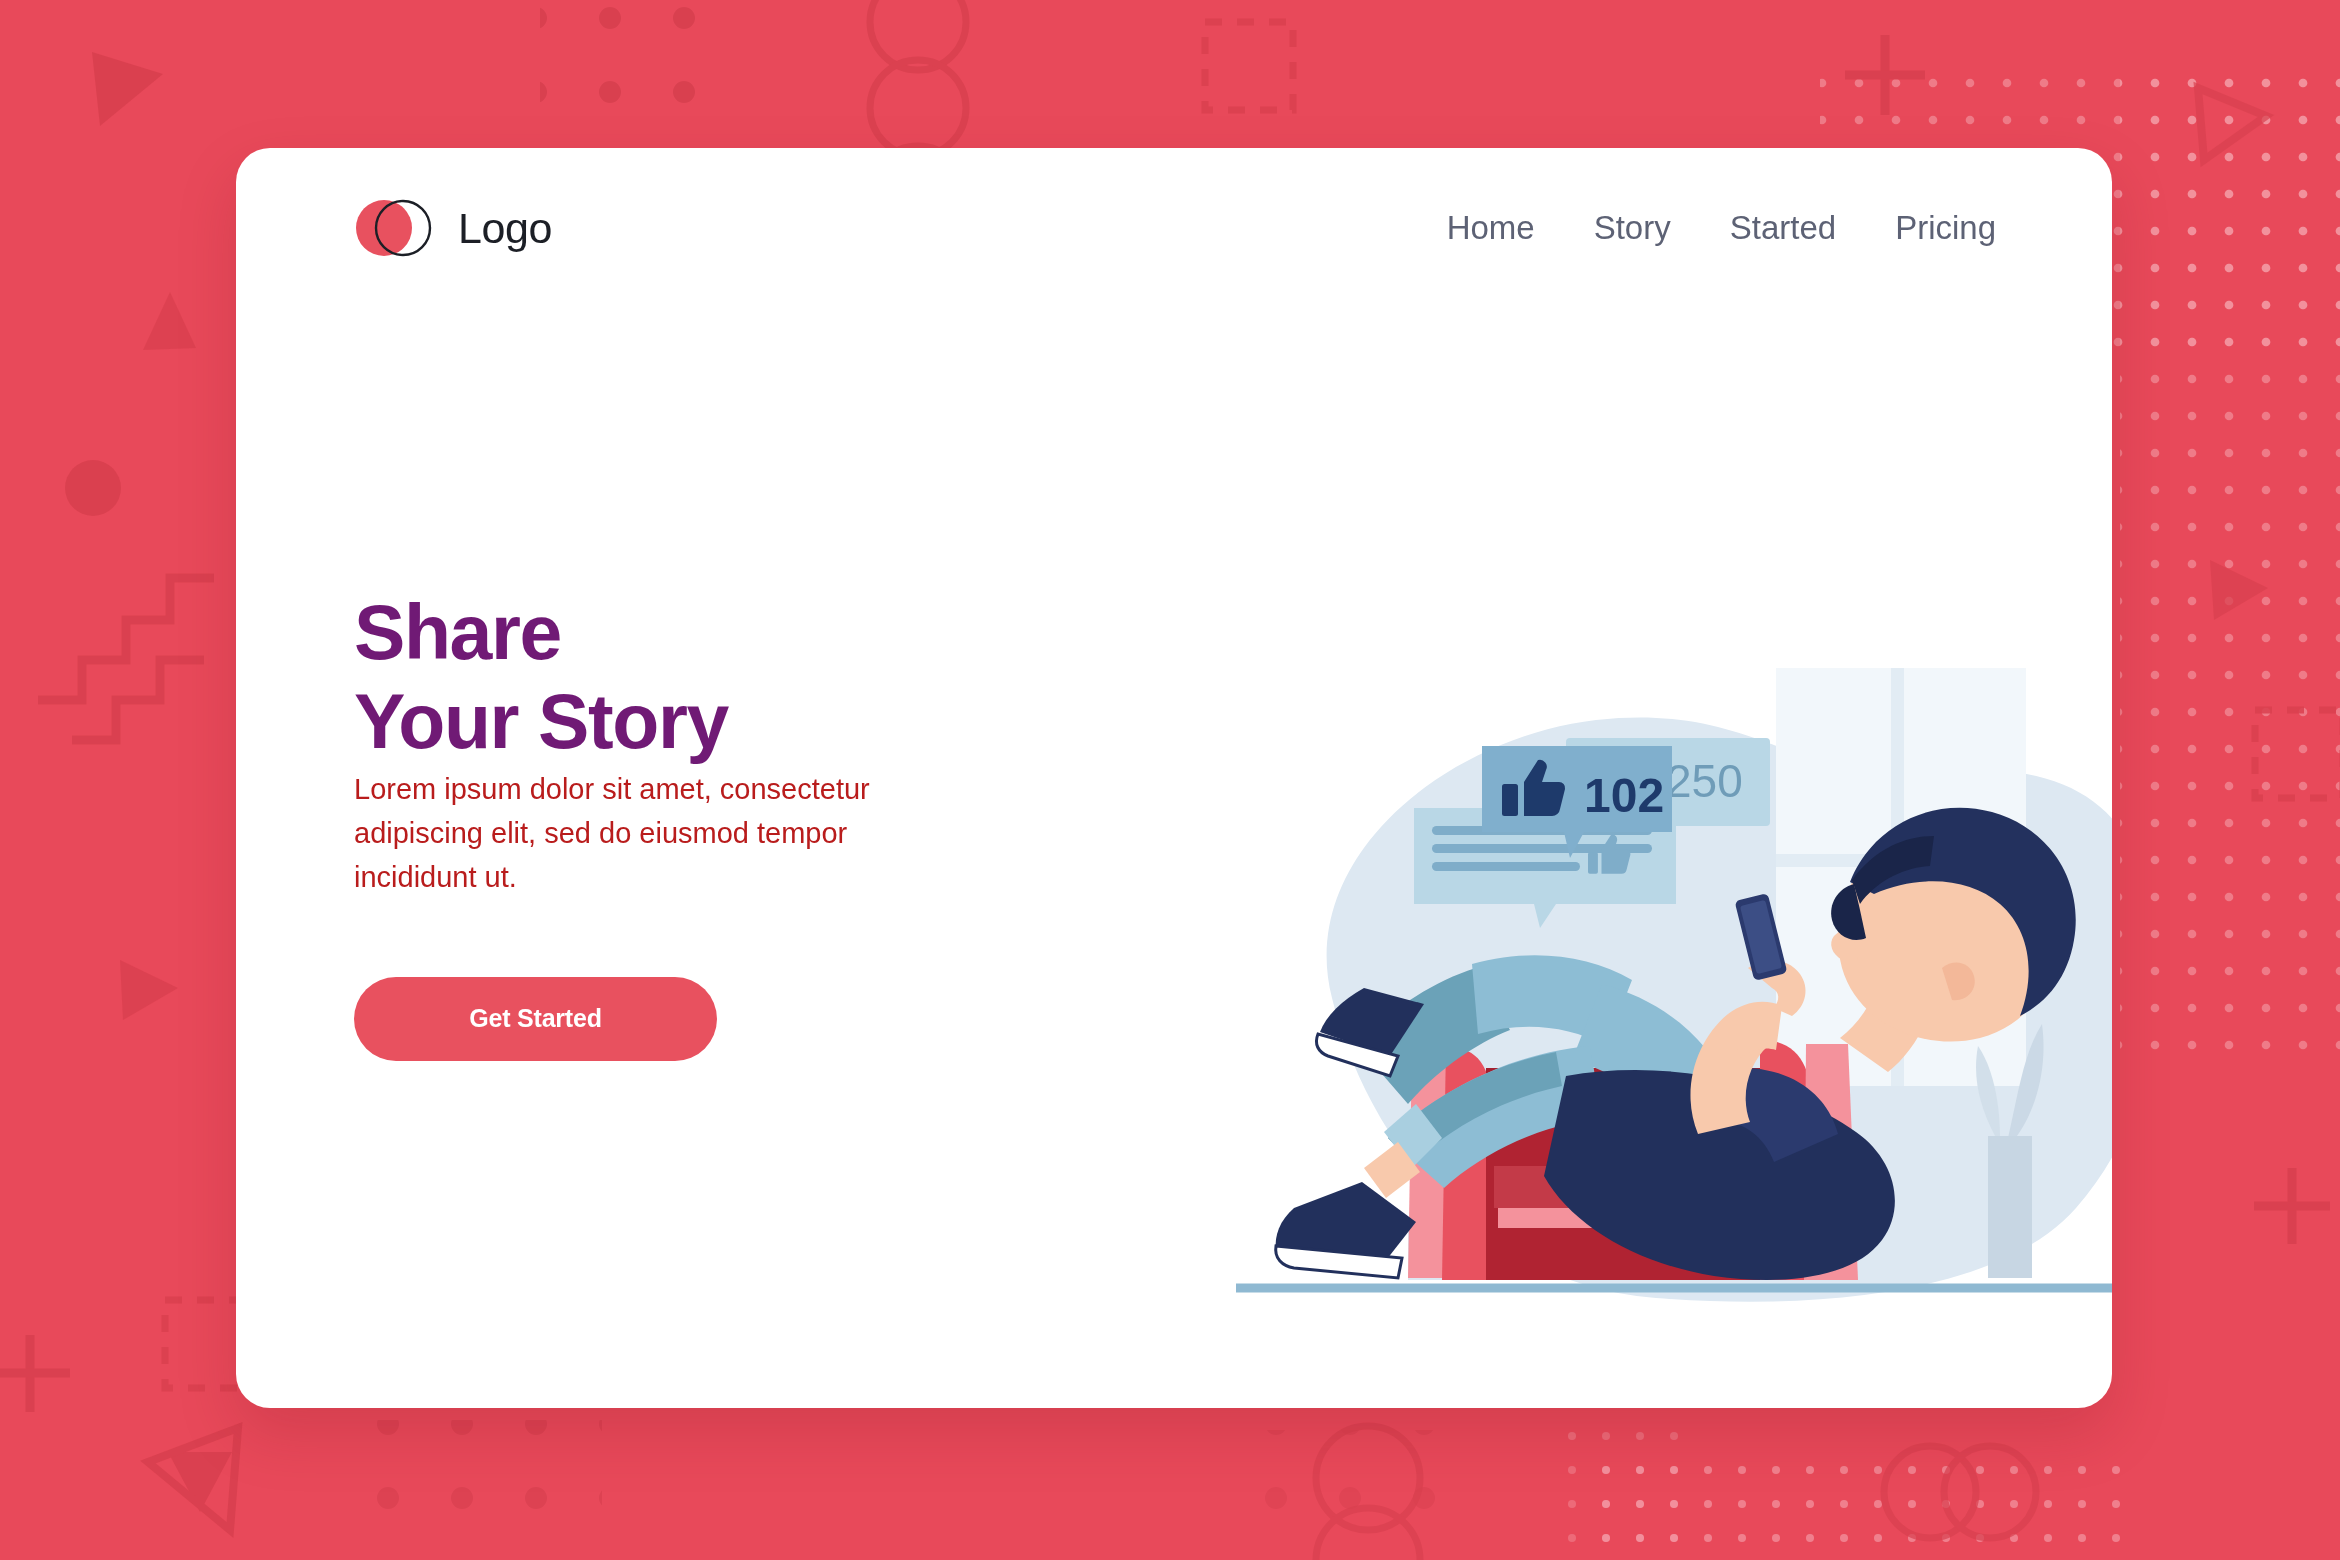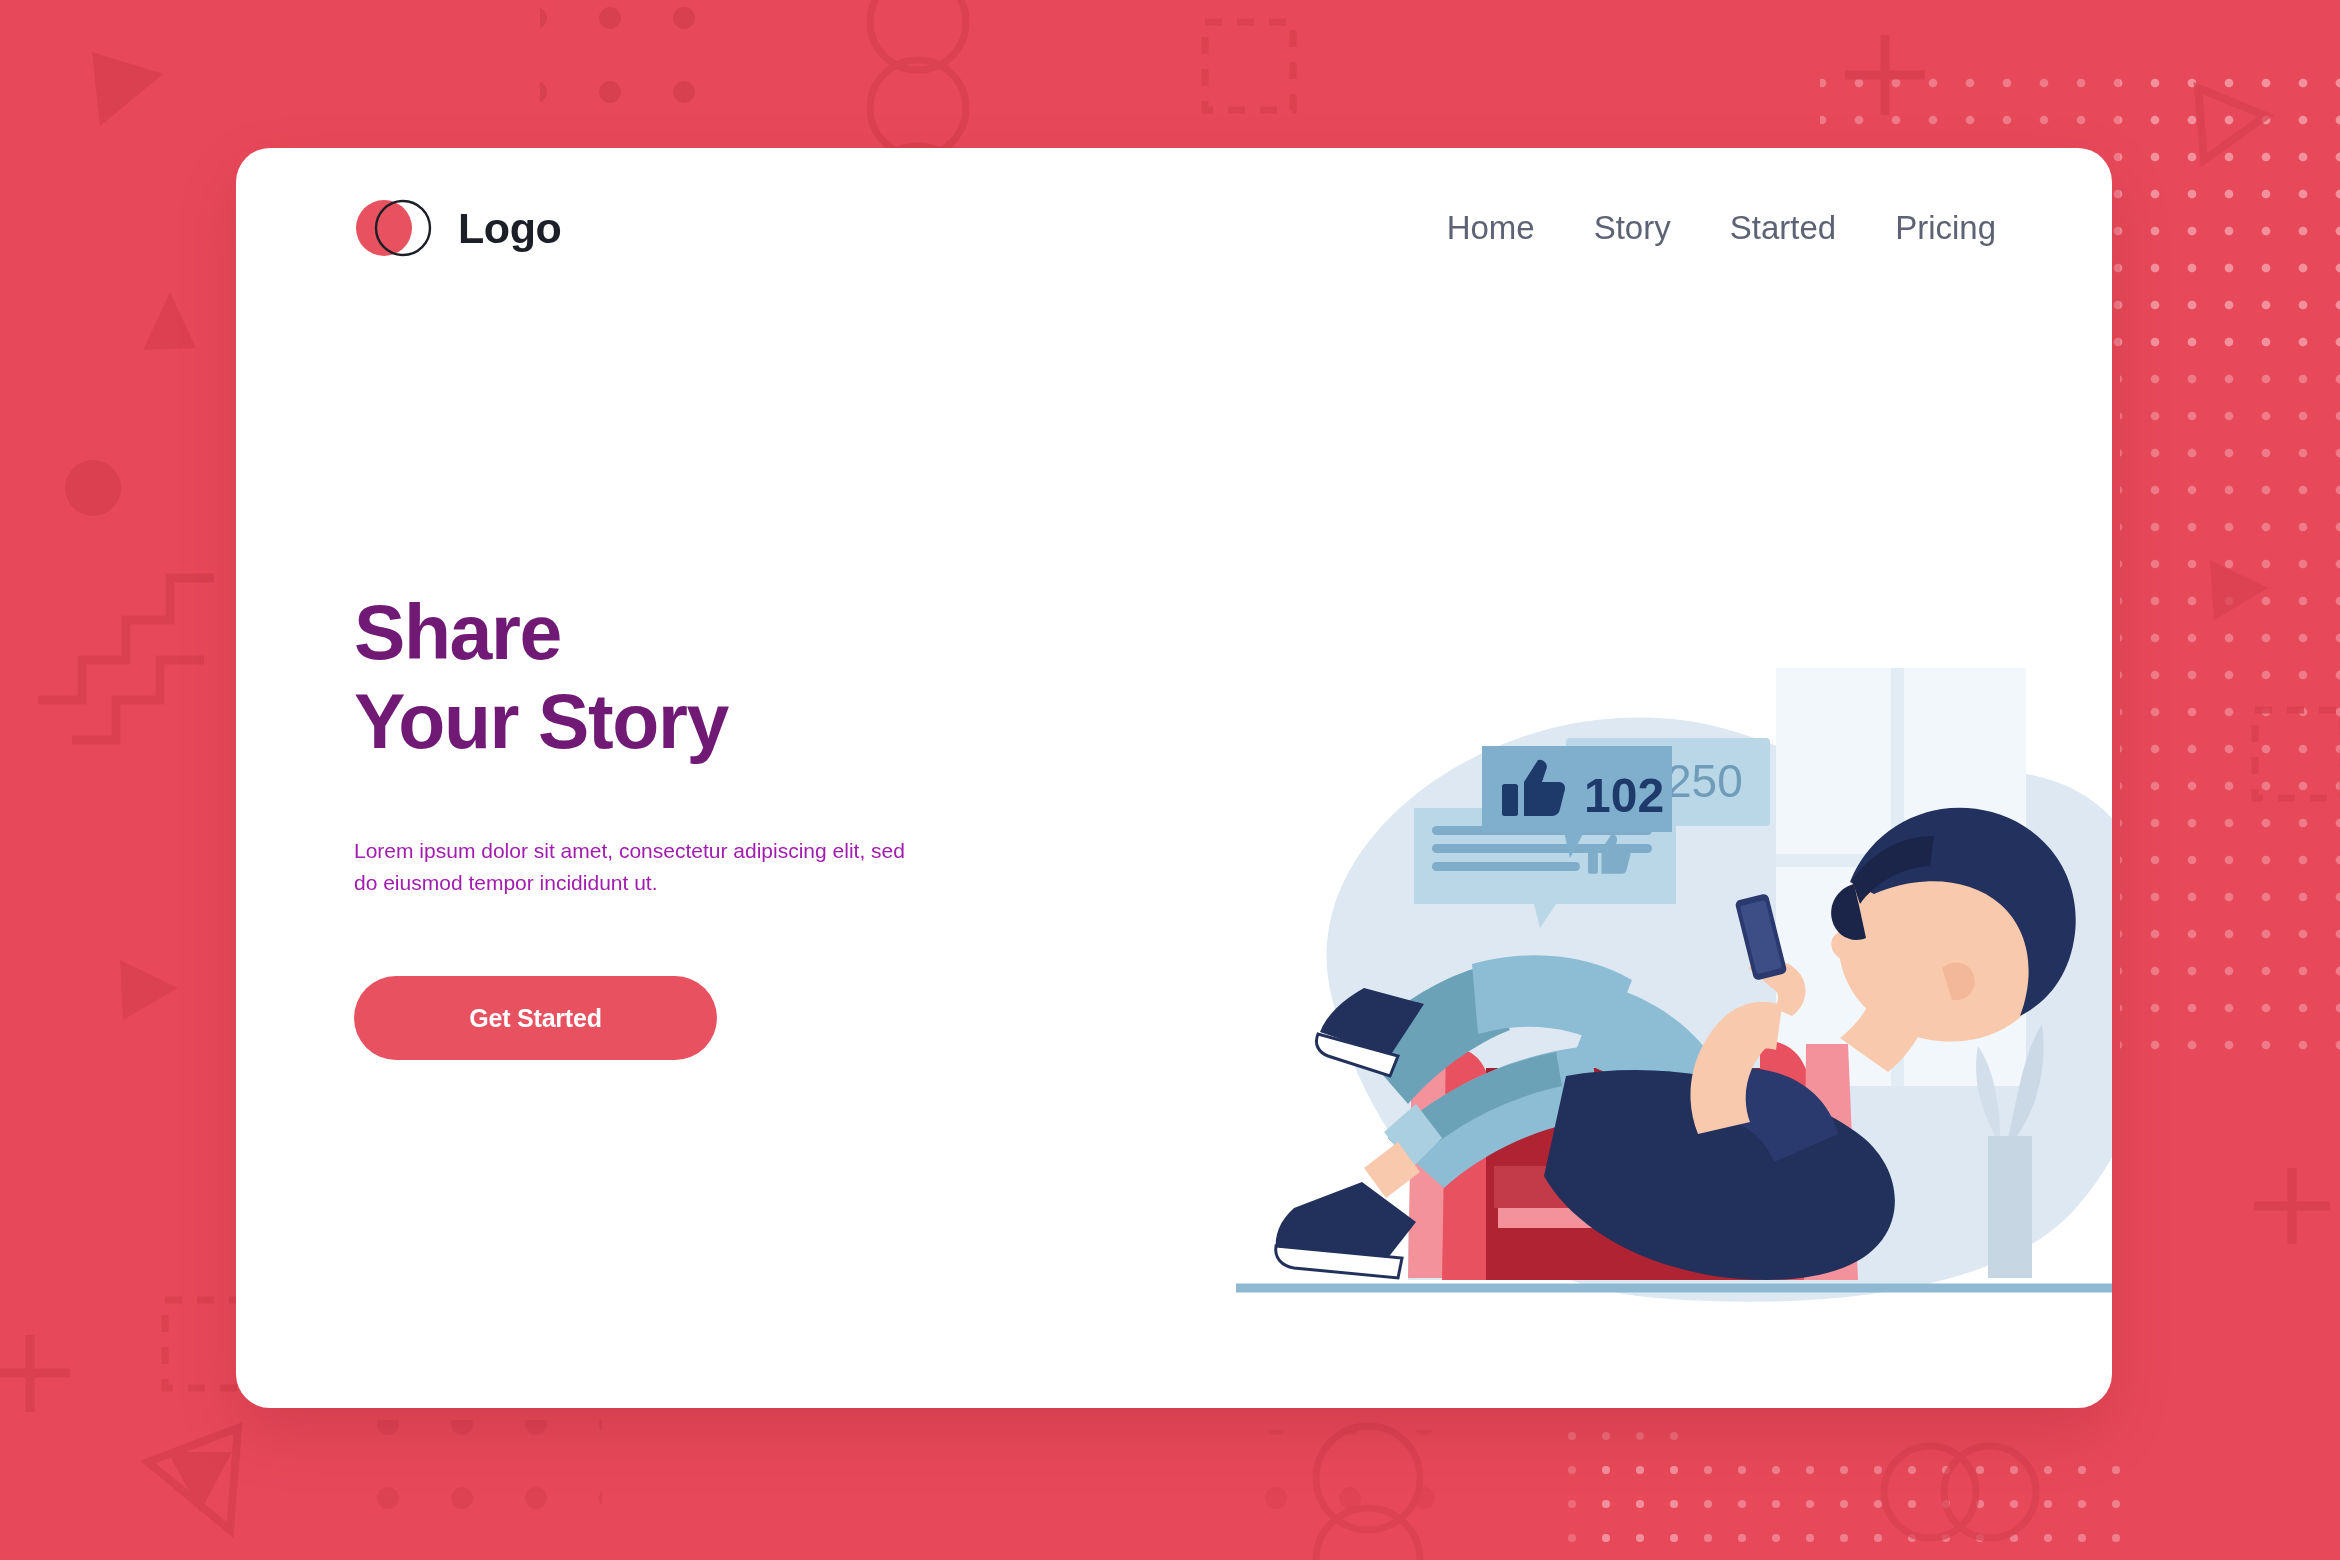--- a/index.html
+++ b/index.html
@@ -36,21 +36,21 @@
     left:0; top:0; right:0;
     height:160px;
     display:flex;
     align-items:center;
     justify-content:space-between;
     padding:0 116px 0 118px;
   }
   #brand { display:flex; align-items:center; gap:26px; }
   #brand-mark { position:relative; width:78px; height:64px; flex:none; }
   #brand-name {
-    font-size:43px; font-weight:bold; color:#1c1f26; letter-spacing:-0.4px;
+    font-size:43px; font-weight:normal; color:#1c1f26; letter-spacing:-0.4px;
     white-space:nowrap;
   }
 
   #nav { display:flex; align-items:center; gap:59px; }
   .nav-link {
     font-size:33px;
     color:#5d6275;
     white-space:nowrap;
     cursor:pointer;
     text-decoration:none;
@@ -64,24 +64,23 @@
   }
   #headline {
     font-size:77px;
     font-weight:bold;
     line-height:1.16;
     color:#701a75;
     letter-spacing:-1.4px;
   }
   #headline .line { display:block; }
   #subcopy {
-    margin-top:68px;
-    font-size:21px;
+    font-size:29px;
     line-height:1.52;
-    color:#a21caf;
+    color:#b91c1c;
     width:560px;
   }
   #cta {
     margin-top:78px;
     display:inline-flex;
     align-items:center;
     justify-content:center;
     width:363px; height:84px;
     background:#e8515f;
     color:#ffffff;

